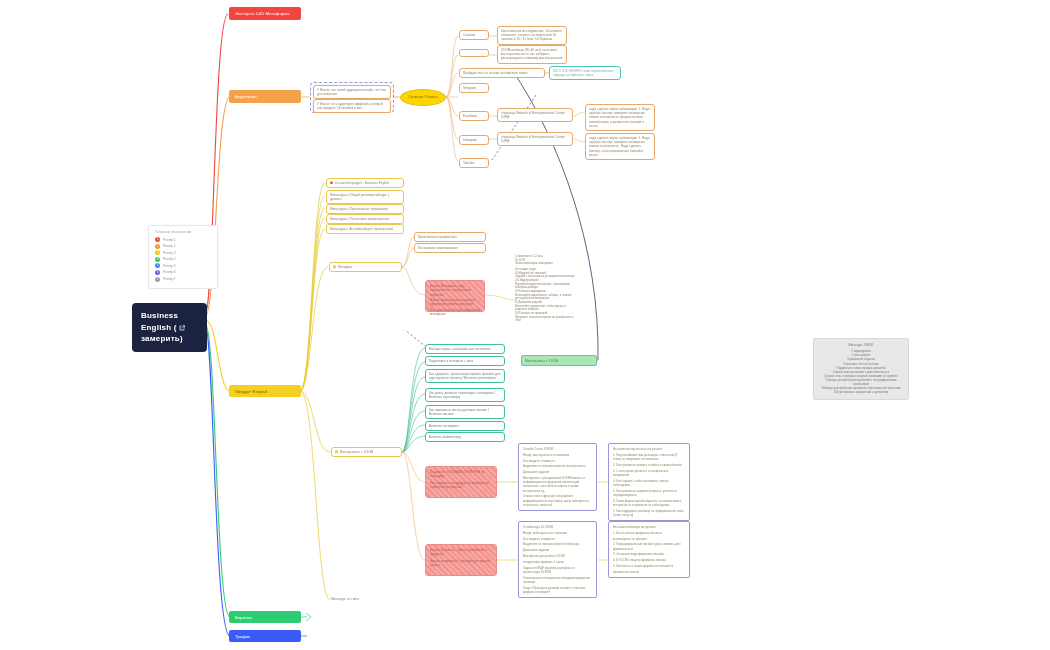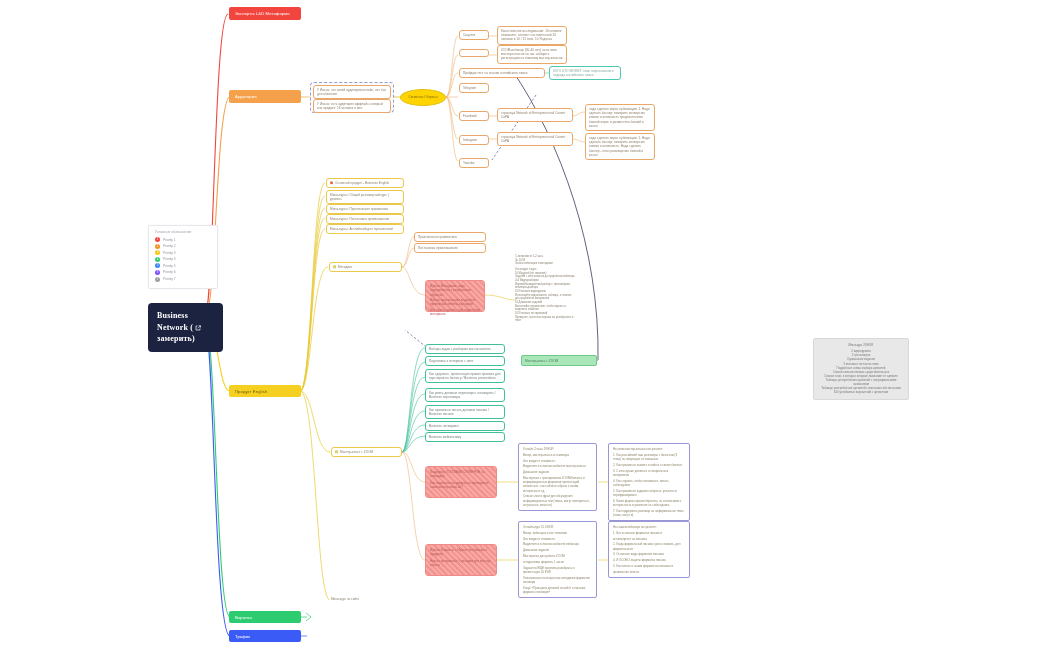--- a/index.html
+++ b/index.html
@@ -235,24 +235,24 @@
     <div class="lrow">
         <span class="dot" style="background:#7c4dff">6</span>
         <span class="ltxt">Priority 6</span>
       </div>
     <div class="lrow">
         <span class="dot" style="background:#9e9e9e">7</span>
         <span class="ltxt">Priority 7</span>
       </div>
   </div>
 
-  <div class="central" style="left:148px;top:303px;width:57px;font-family:Liberation Serif, serif;">
+  <div class="central" style="left:132px;top:303px;width:57px;">
     <div>Business</div>
     <div>
-      <span>Network (</span>
+      <span>English (</span>
       <span class="lnk">
         <svg width="6" height="6" viewBox="0 0 12 12" fill="none" stroke="#ffffff" stroke-width="1.4">
           <path d="M5 2H2v8h8V7"></path>
             <path d="M7.5 1.5H11V5"></path>
             <path d="M11 1.5L6 6.5"></path>
         </svg>
       </span>
     </div>
     <div>замерить)</div>
   </div>

